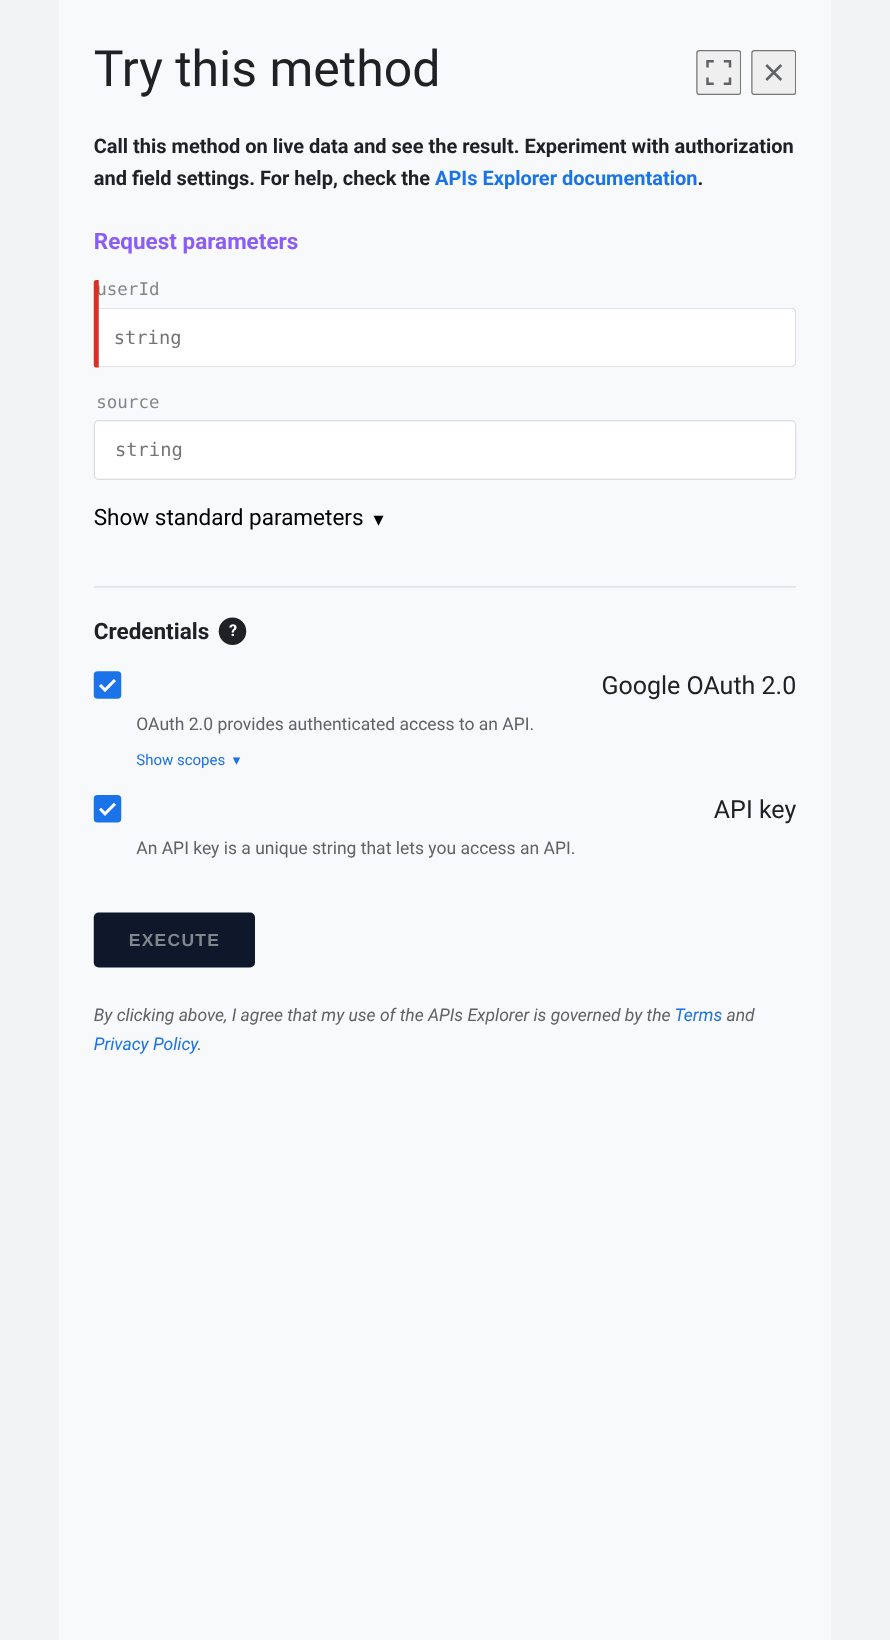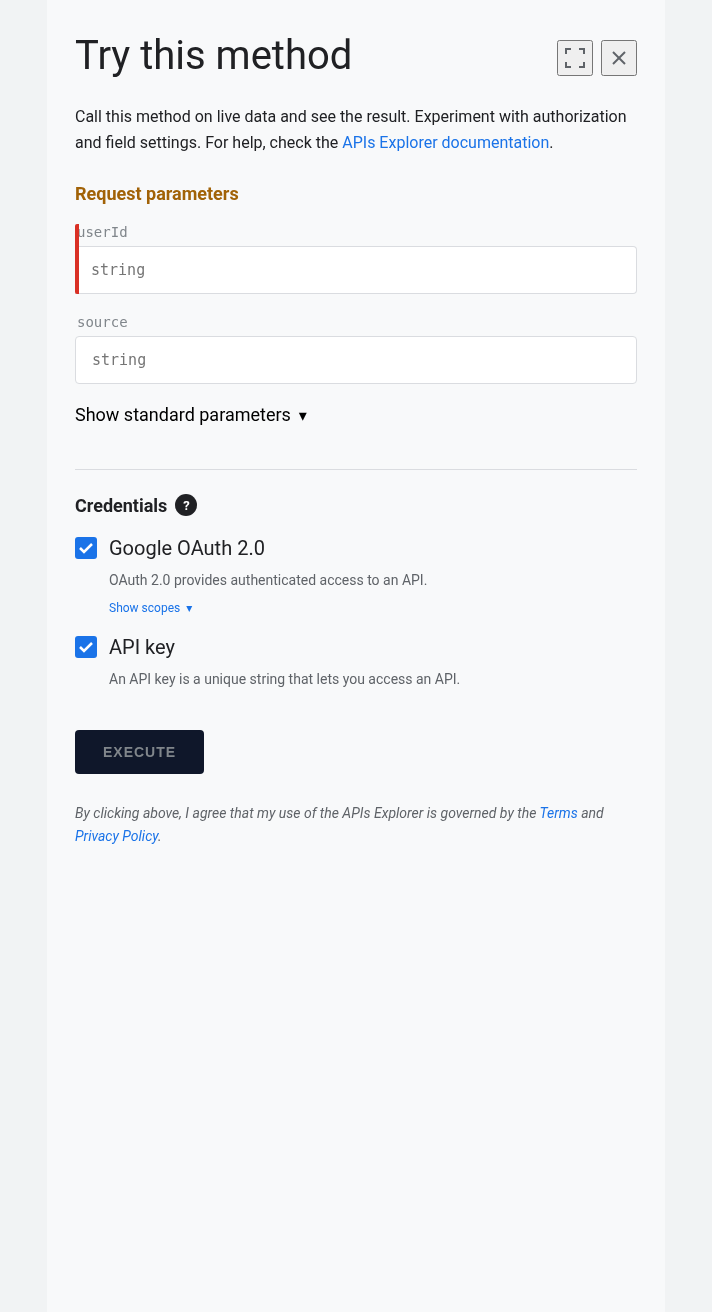--- a/index.html
+++ b/index.html
@@ -61,31 +61,32 @@
     .icon-btn svg {
       width: 24px;
       height: 24px;
     }
 
     .description {
       font-size: 16px;
       color: #202124;
       line-height: 1.6;
       margin-bottom: 28px;
+      font-weight: bold;
     }
 
     .description a {
       color: #1a73e8;
       text-decoration: none;
     }
 
     .section-title {
       font-size: 18px;
       font-weight: 700;
-      color: #a16207;
+      color: #8b5cf6;
       margin-bottom: 20px;
     }
 
     .param-label {
       font-size: 14px;
       color: #80868b;
       font-family: monospace;
       margin-bottom: 6px;
       margin-left: 2px;
     }
@@ -174,20 +175,21 @@
 
     .credential-item {
       margin-bottom: 20px;
     }
 
     .credential-header {
       display: flex;
       align-items: center;
       gap: 12px;
       margin-bottom: 10px;
+      justify-content: space-between;
     }
 
     .checkbox {
       width: 22px;
       height: 22px;
       background-color: #1a73e8;
       border-radius: 3px;
       display: flex;
       align-items: center;
       justify-content: center;

